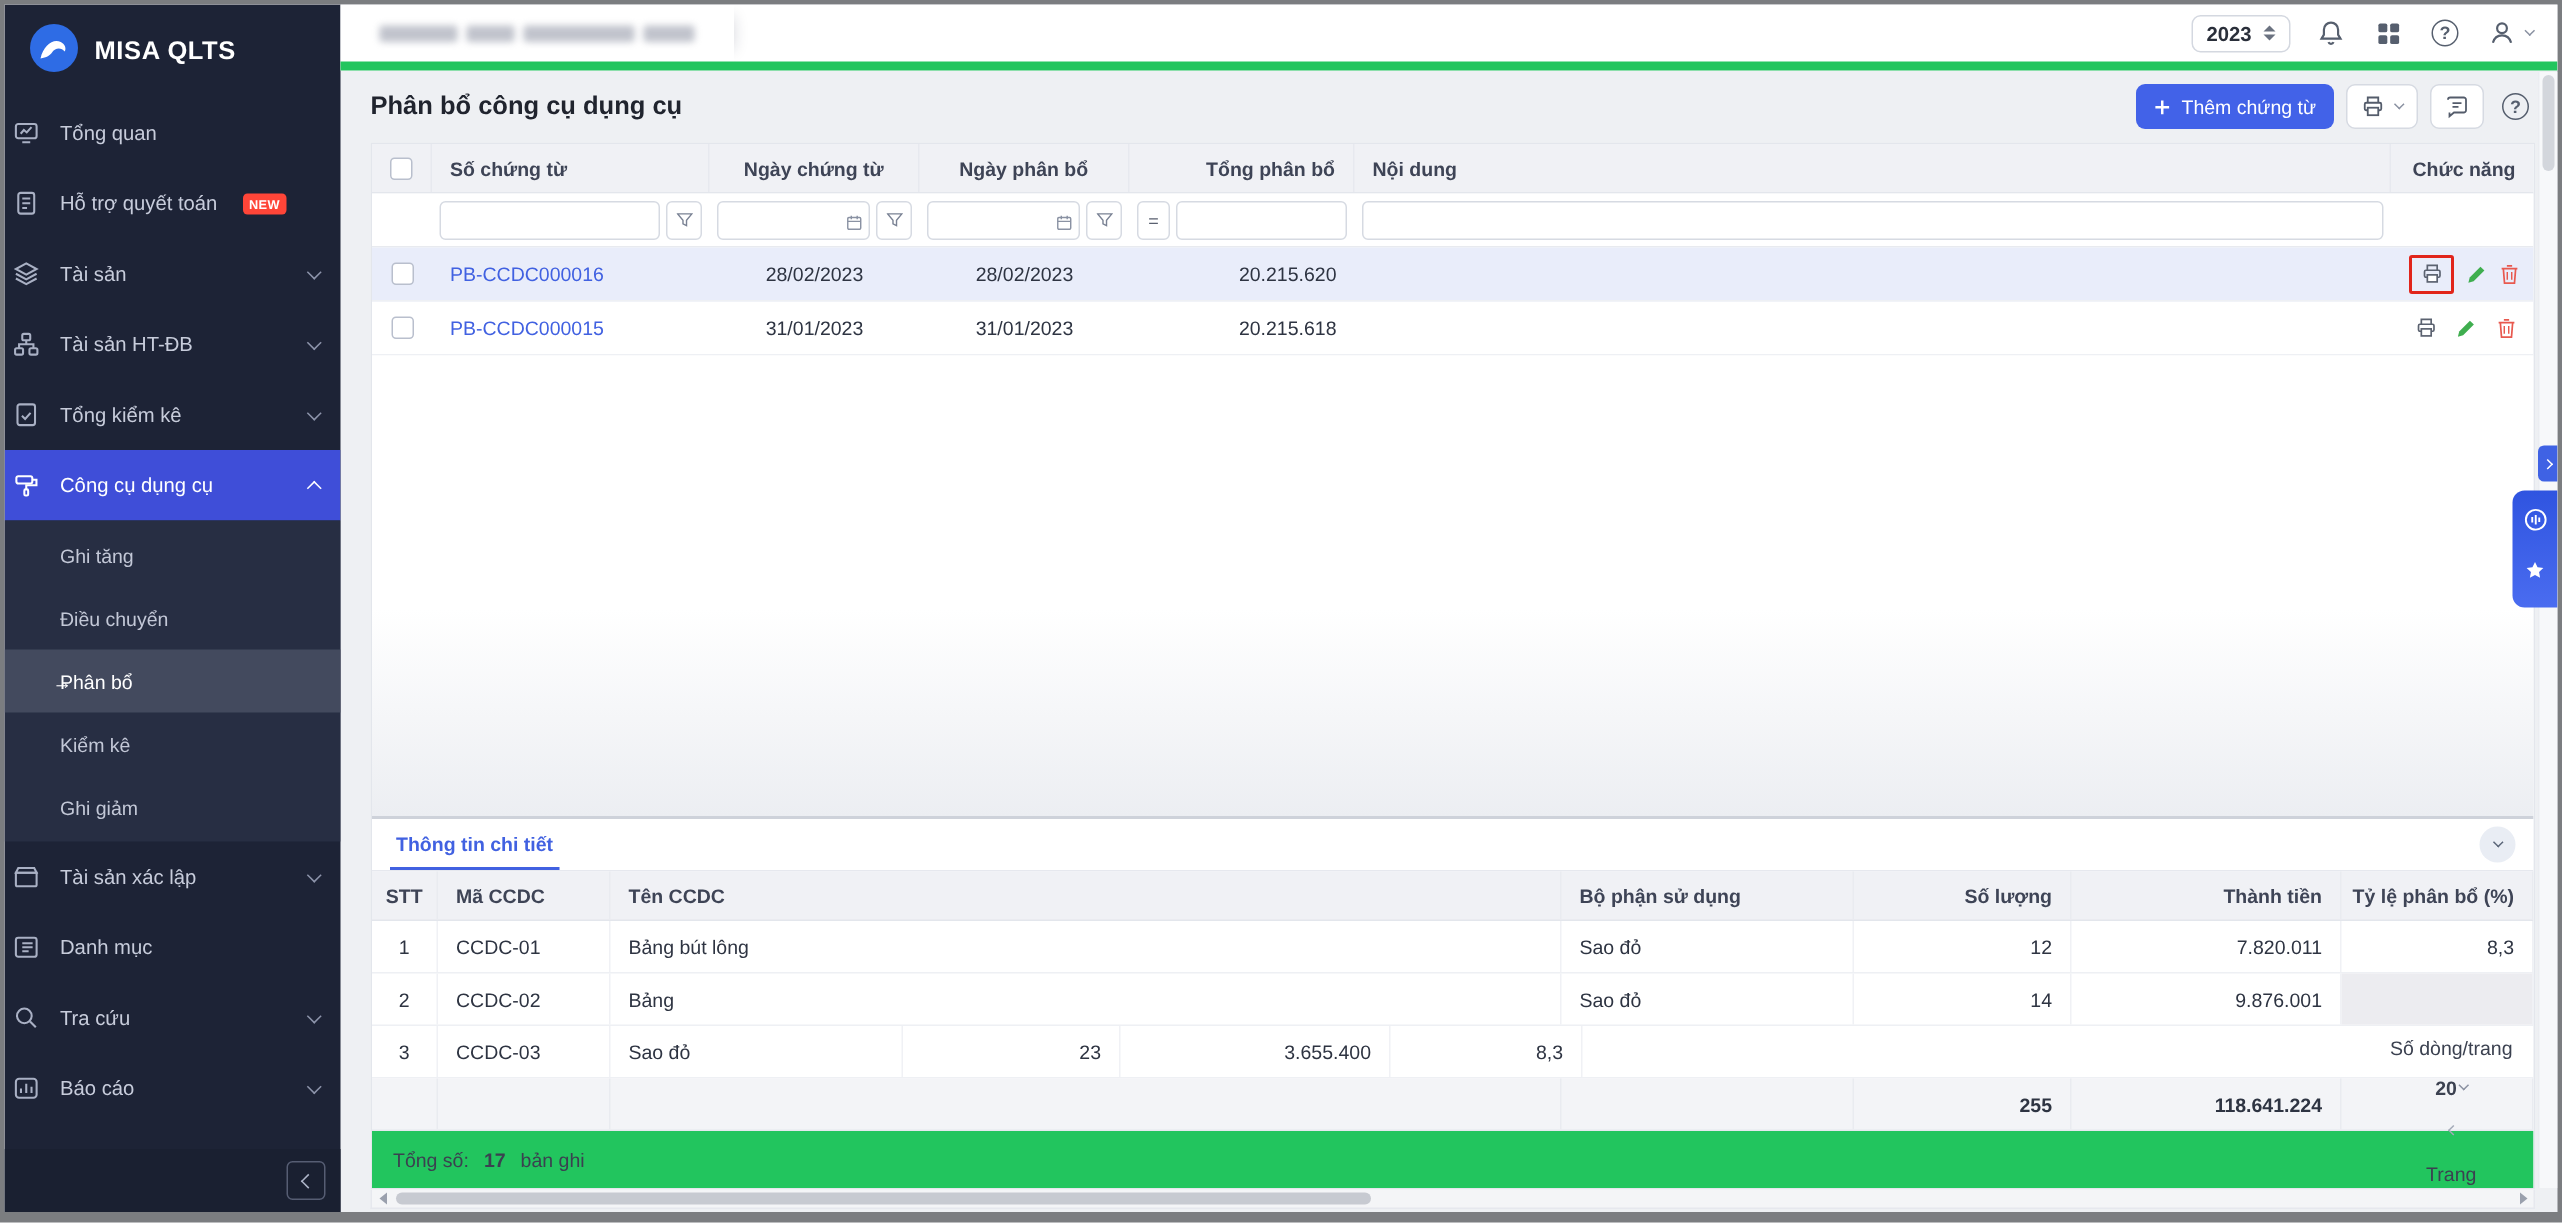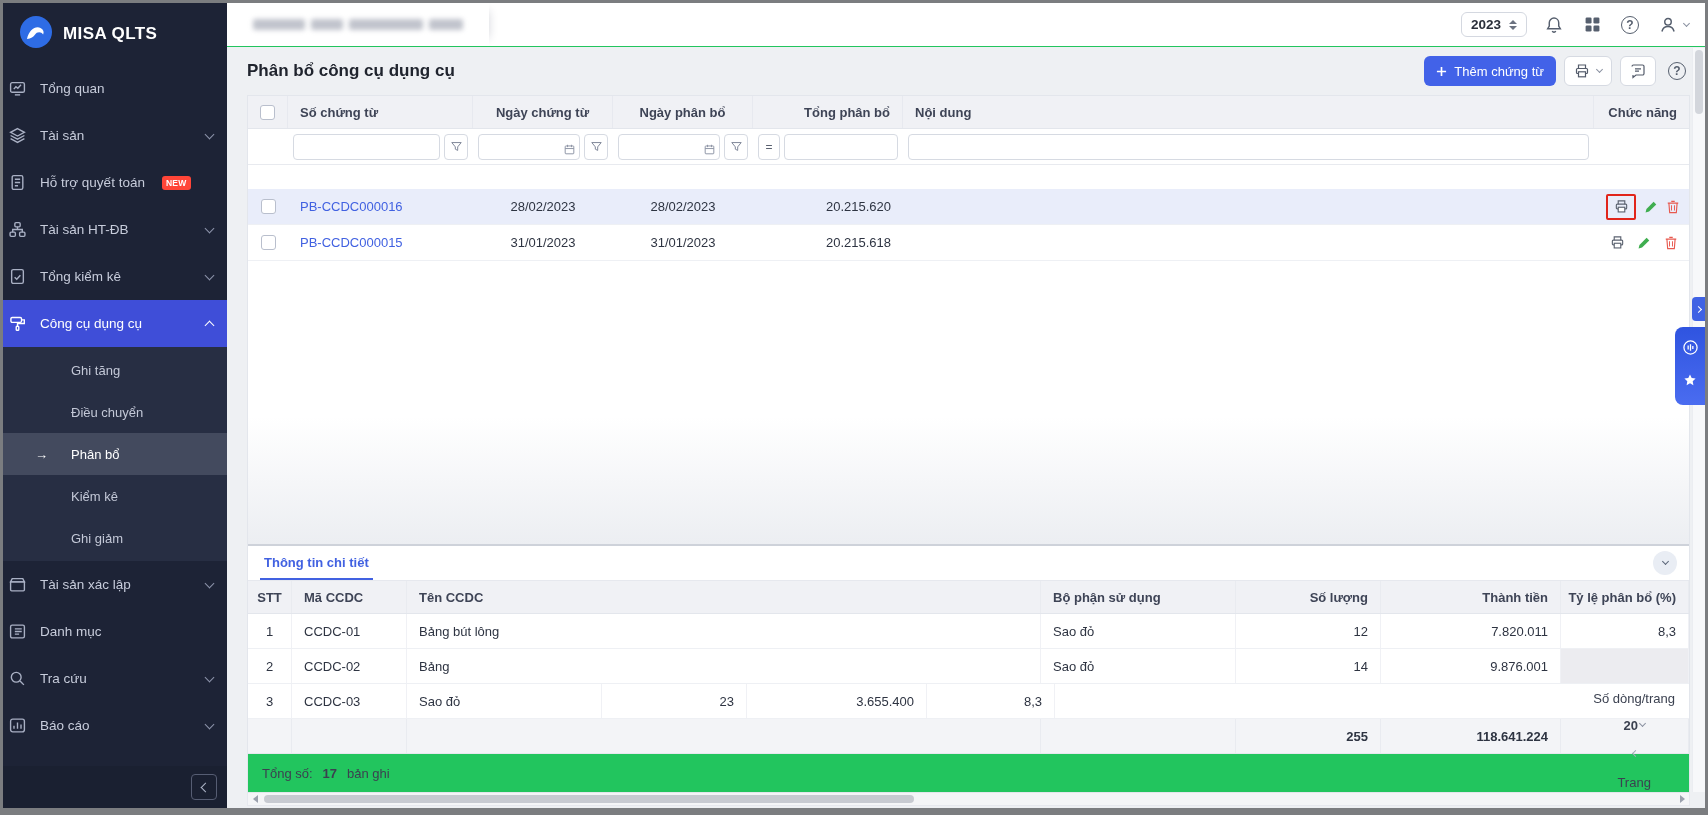--- a/index.html
+++ b/index.html
@@ -19,29 +19,29 @@
   .nlabel { white-space:nowrap; }
   .badge { background:#ff4538; color:#fff; font-size:8.5px; font-weight:bold; padding:2px 4px; border-radius:3px; margin-left:4px; letter-spacing:.3px; }
   .chev { width:7px; height:7px; border-right:1.6px solid currentColor; border-bottom:1.6px solid currentColor; display:inline-block; }
   .chev.down { transform:rotate(45deg); margin-top:-3px; }
   .chev.up { transform:rotate(-135deg); margin-top:4px; }
   .chev.left { transform:rotate(135deg); margin-left:2px; }
   .chev.sm { width:5px; height:5px; }
   .nav-item > .chev { margin-left:auto; color:#8d94ab; }
   .nav-item.active > .chev { color:#fff; }
   .submenu { background:#272e43; padding:2px 0; }
-  .sub-item { height:42px; display:flex; align-items:center; padding-left:68px; font-size:13px; color:#c3c8d7; cursor:pointer; position:relative; }
+  .sub-item { height:42px; display:flex; align-items:center; padding-left:37px; font-size:13px; color:#c3c8d7; cursor:pointer; position:relative; }
   .sub-item.active { background:#434a5e; color:#fff; }
   .pointer { position:absolute; left:32px; font-size:13px; }
   .sidebar-foot { height:42px; background:#1a2031; display:flex; align-items:center; justify-content:flex-end; padding-right:10px; flex-shrink:0; }
   .collapse-btn { width:26px; height:26px; background:transparent; border:1px solid #565d73; border-radius:4px; color:#aeb5c9; display:flex; align-items:center; justify-content:center; cursor:pointer; }
 
   
   .main { flex:1; display:flex; flex-direction:column; min-width:0; position:relative; }
-  .topbar { height:44px; background:#fff; border-bottom:1px solid #22c55e; display:flex; align-items:center; padding-right:16px; flex-shrink:0; }
+  .topbar { height:44px; background:#fff; border-bottom:6px solid #22c55e; display:flex; align-items:center; padding-right:16px; flex-shrink:0; }
   .org-tab { height:100%; padding:0 26px; display:flex; align-items:center; box-shadow:8px 0 10px -8px rgba(20,30,60,.18); cursor:pointer; }
   .redacted { display:flex; gap:6px; filter:blur(2.6px); opacity:.55; }
   .redacted i { display:block; height:11px; background:#8e93a3; border-radius:2px; }
   .redacted i:nth-child(1){width:52px;} .redacted i:nth-child(2){width:32px;} .redacted i:nth-child(3){width:74px;} .redacted i:nth-child(4){width:34px;}
   .topbar-right { margin-left:auto; display:flex; align-items:center; gap:16px; color:#565f6e; }
   .year-box { display:flex; align-items:center; gap:8px; border:1px solid #d4d8e0; border-radius:6px; padding:4px 9px; font-size:13.5px; font-weight:bold; color:#2a2f3a; cursor:pointer; }
   .spin { display:flex; flex-direction:column; gap:2px; }
   .tri { width:0; height:0; border-left:4px solid transparent; border-right:4px solid transparent; }
   .tri.up { border-bottom:4px solid #6b7280; }
   .tri.dn { border-top:4px solid #6b7280; }
@@ -77,21 +77,21 @@
   .tfilter { height:36px; border-bottom:1px solid #e8eaef; background:#fff; }
   .filter-cell { display:flex; align-items:center; gap:4px; padding:0 5px; height:100%; }
   .f-input { flex:1; height:26px; border:1px solid #d6dae2; border-radius:4px; min-width:0; padding:0 6px; font-size:12.5px; background:#fff; font-family:inherit; }
   .f-btn { width:24px; height:26px; border:1px solid #d6dae2; border-radius:4px; background:#fff; color:#7a8294; display:flex; align-items:center; justify-content:center; cursor:pointer; flex-shrink:0; }
   .f-date { flex:1; position:relative; min-width:0; display:flex; }
   .f-date .f-input { padding-right:20px; width:100%; }
   .cal-icon { position:absolute; right:5px; top:7px; color:#8a92a3; pointer-events:none; }
   .eq-box { width:22px; height:26px; border:1px solid #d6dae2; border-radius:4px; display:flex; align-items:center; justify-content:center; font-size:12px; color:#5a6170; flex-shrink:0; cursor:pointer; }
 
   .trow { height:36px; border-bottom:1px solid #eef0f4; font-size:13px; color:#2e3442; }
-  .trow.selected { background:#e9edfa;margin-top:24px; }
+  .trow.selected { background:#e9edfa; }
   .link { color:#4161e1; cursor:pointer; }
   .actions { display:flex; align-items:center; justify-content:flex-end; gap:7px; padding-right:8px; }
   .act { width:20px; height:20px; display:flex; align-items:center; justify-content:center; cursor:pointer; }
   .red-ring { border:2px solid #e1251b; border-radius:2px; padding:1px 3px; display:flex; align-items:center; justify-content:center; }
 
   .tspacer { flex:1; background:linear-gradient(180deg,#ffffff 55%,#eceef2 100%); }
   .splitter { height:2px; background:#ced2da; flex-shrink:0; cursor:row-resize; }
 
   .dtabbar { height:35px; display:flex; align-items:center; padding:0 12px; border-bottom:1px solid #e6e8ee; background:#fff; flex-shrink:0; }
   .dtab { color:#4161e1; font-size:13px; font-weight:bold; height:100%; display:flex; align-items:center; padding:0 4px; border-bottom:2px solid #4161e1; cursor:pointer; }
@@ -158,37 +158,37 @@
               <rect x="1.5" y="2.5" width="13" height="9" rx="1.5"></rect>
               <path d="M4.5 8.6l2-2.3 1.8 1.5 3-3.3"></path>
               <path d="M5.5 14h5"></path>
             </svg>
           </span>
         <span class="nlabel">Tổng quan</span>
       </div>
       <div class="nav-item">
         <span class="nicon">
             <svg width="17" height="17" viewBox="0 0 16 16" fill="none" stroke="currentColor" stroke-width="1.3">
+              <rect x="3" y="1.5" width="10" height="13" rx="1.5"></rect>
+              <path d="M5.5 5h5M5.5 8h5M5.5 11h3"></path>
+            </svg>
+          </span>
+        <span class="nlabel">Hỗ trợ quyết toán</span>
+        <span class="badge">NEW</span>
+      </div>
+      <div class="nav-item">
+        <span class="nicon">
+            <svg width="17" height="17" viewBox="0 0 16 16" fill="none" stroke="currentColor" stroke-width="1.3">
               <path d="M8 1.5L14.5 5 8 8.5 1.5 5z"></path>
               <path d="M1.5 8L8 11.5 14.5 8"></path>
               <path d="M1.5 11L8 14.5 14.5 11"></path>
             </svg>
           </span>
         <span class="nlabel">Tài sản</span>
         <span class="chev down"></span>
-      </div>
-      <div class="nav-item">
-        <span class="nicon">
-            <svg width="17" height="17" viewBox="0 0 16 16" fill="none" stroke="currentColor" stroke-width="1.3">
-              <rect x="3" y="1.5" width="10" height="13" rx="1.5"></rect>
-              <path d="M5.5 5h5M5.5 8h5M5.5 11h3"></path>
-            </svg>
-          </span>
-        <span class="nlabel">Hỗ trợ quyết toán</span>
-        <span class="badge">NEW</span>
       </div>
       <div class="nav-item">
         <span class="nicon">
             <svg width="17" height="17" viewBox="0 0 16 16" fill="none" stroke="currentColor" stroke-width="1.3">
               <rect x="5.5" y="1.5" width="5" height="4" rx="1"></rect>
               <rect x="1" y="10.5" width="5" height="4" rx="1"></rect>
               <rect x="10" y="10.5" width="5" height="4" rx="1"></rect>
               <path d="M8 5.5V8M3.5 10.5V8h9v2.5"></path>
             </svg>
           </span>

